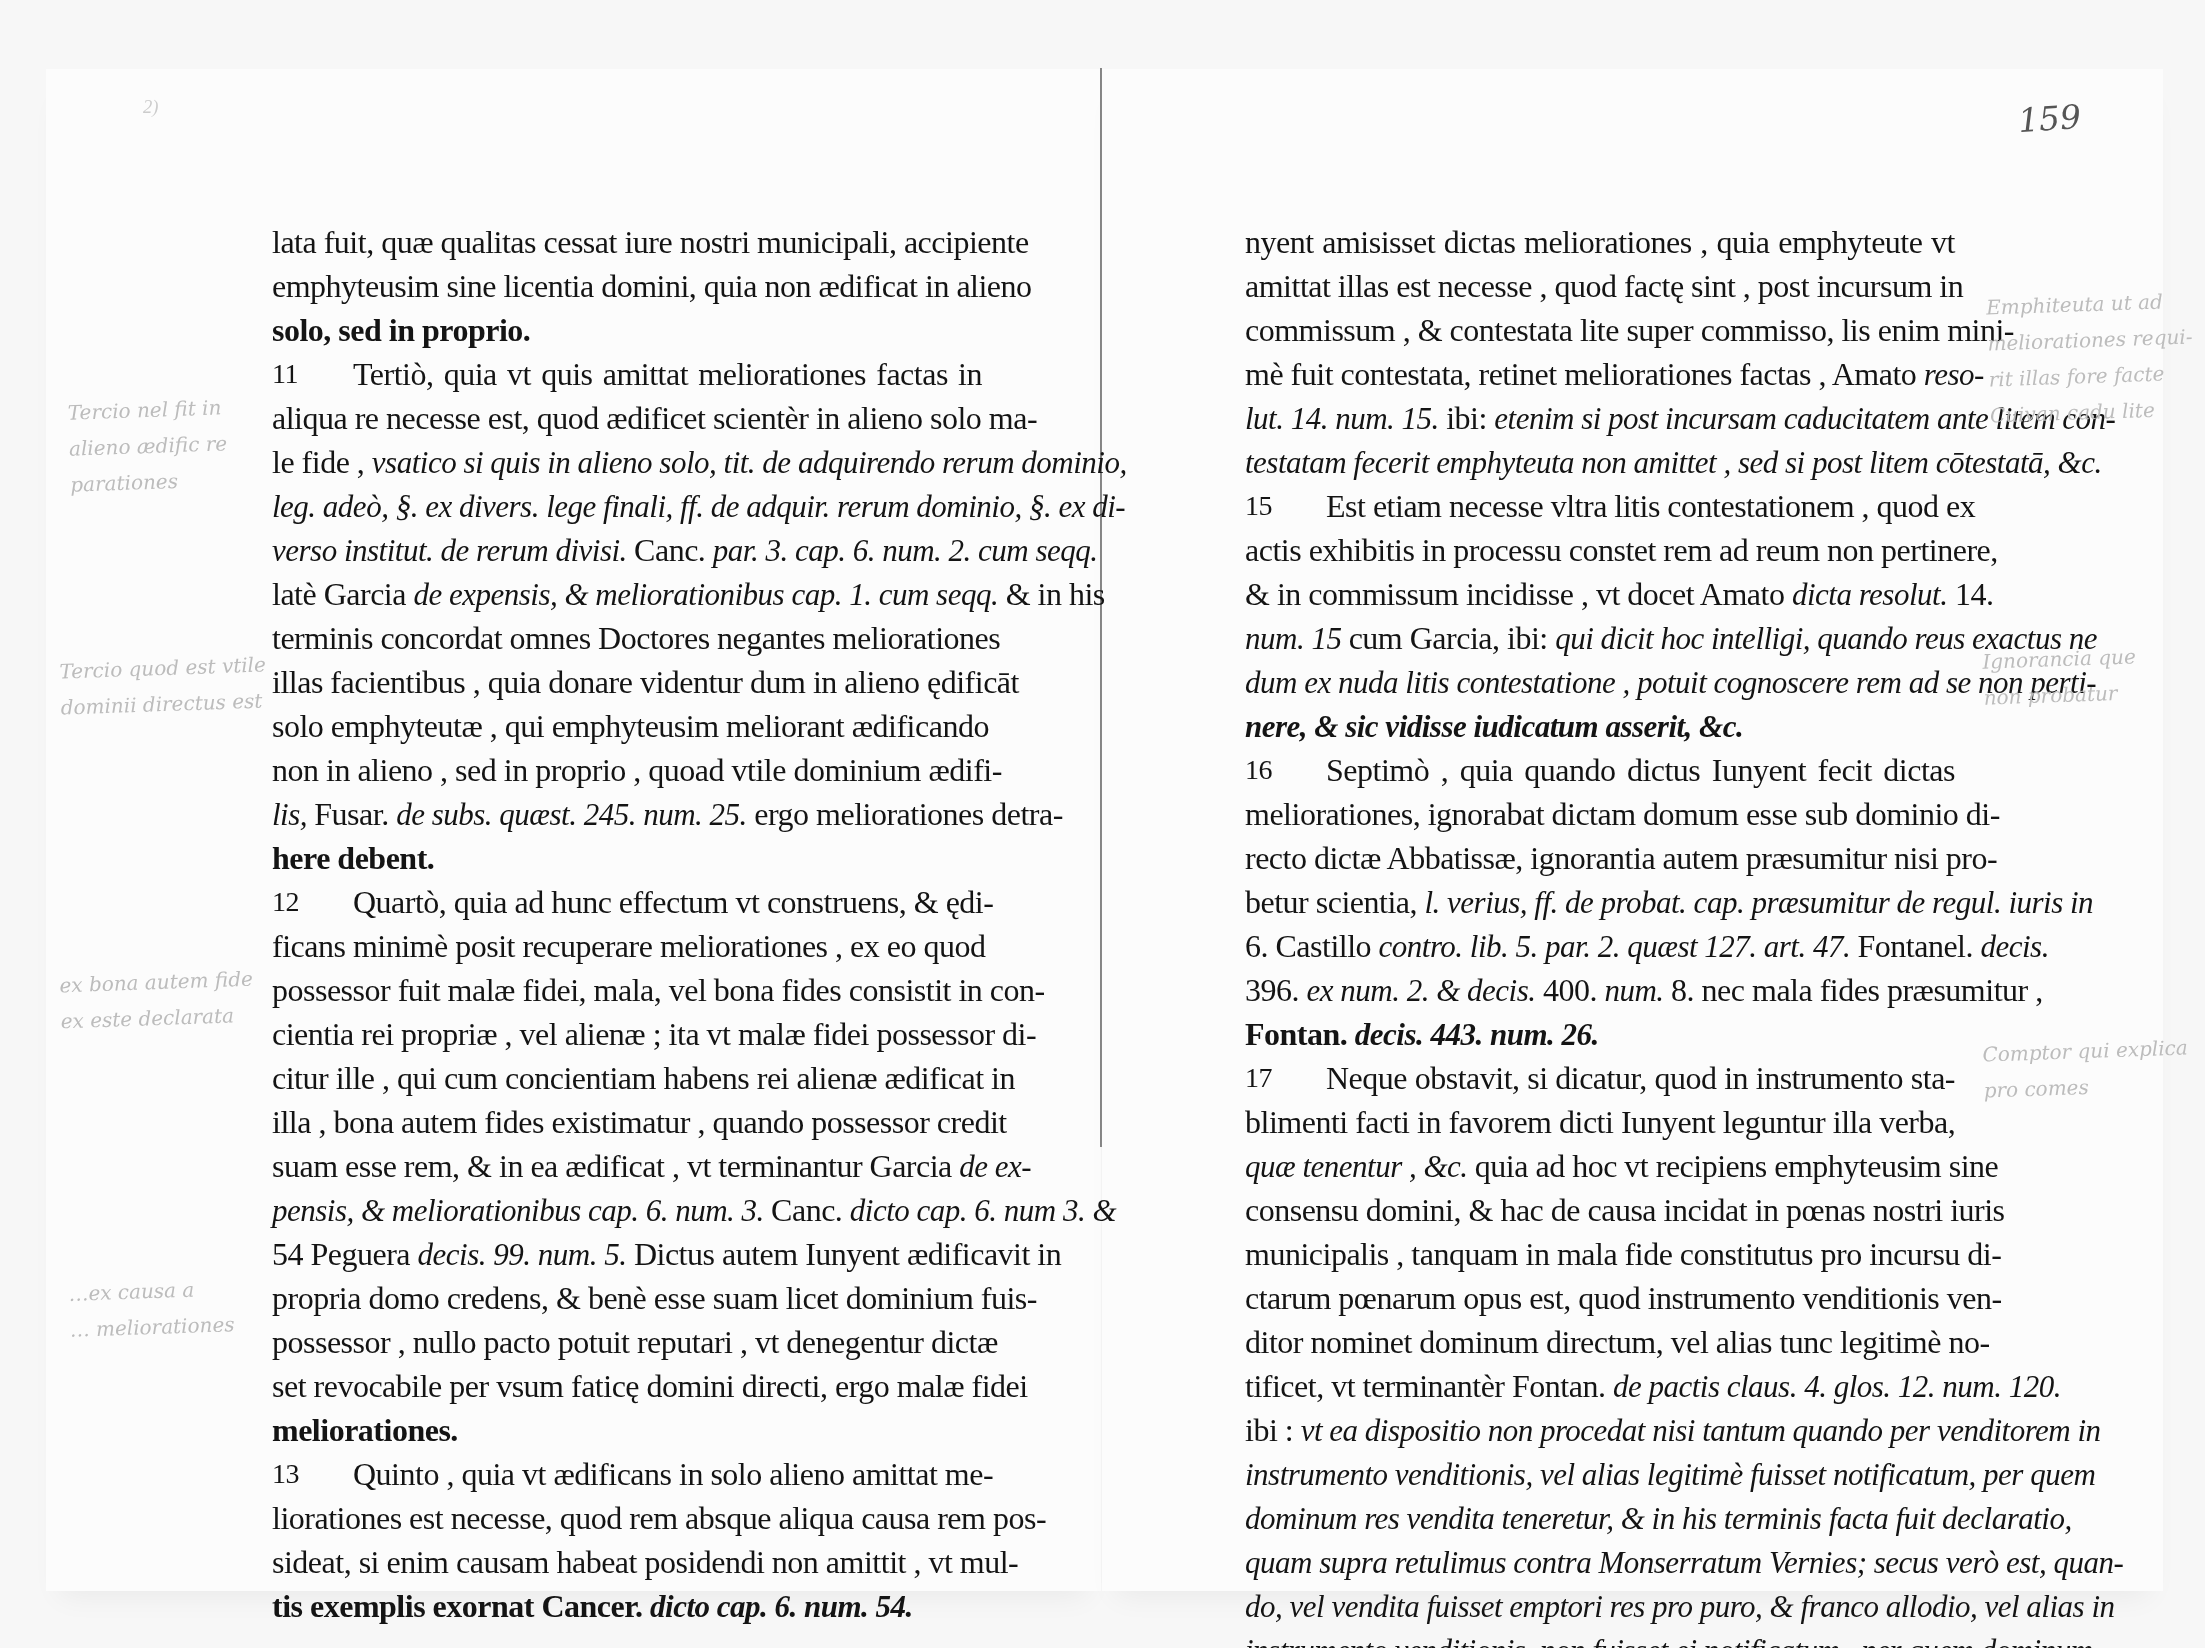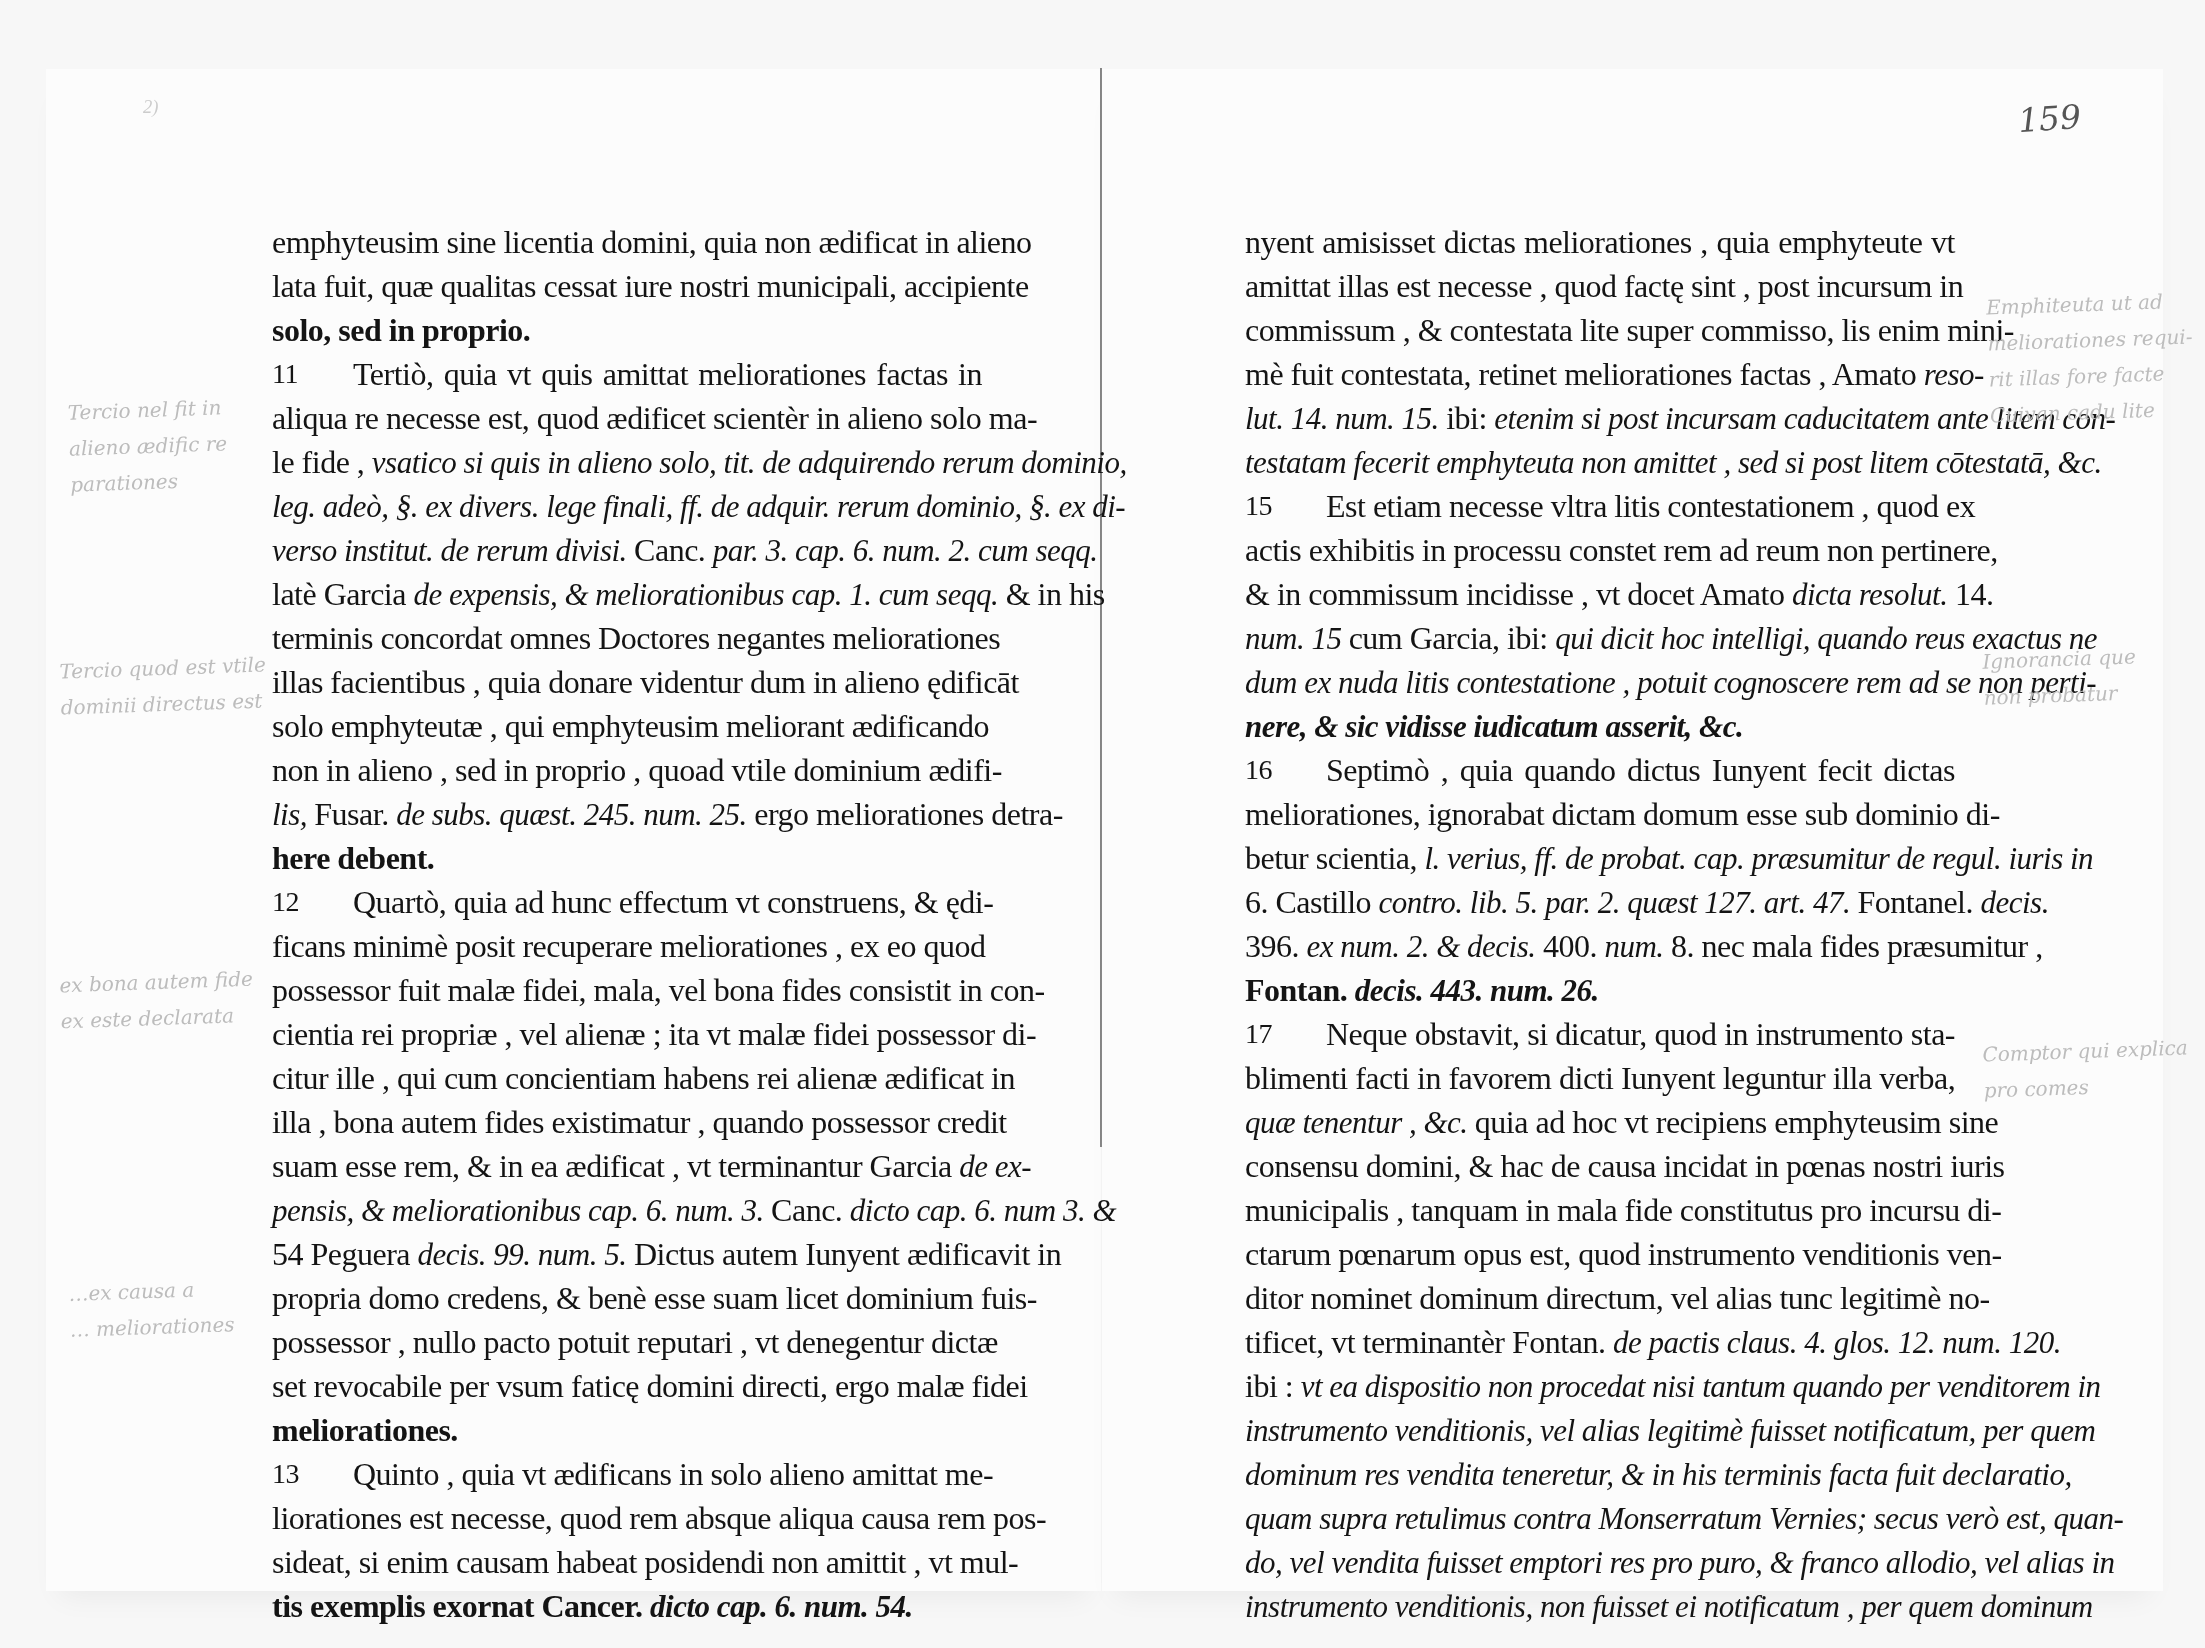--- a/index.html
+++ b/index.html
@@ -52,22 +52,22 @@
 <body>
 
 <div class="page" id="page-left"></div>
 <div class="page" id="page-right"></div>
 <div class="gutter"></div>
 
 <div class="left-corner-mark">2)</div>
 <div class="folio">159</div>
 
 <div class="text-block" id="left-text">
+    <div class="line "><span class="seg-r">lata fuit, quæ qualitas cessat iure nostri municipali, accipiente</span></div>
     <div class="line "><span class="seg-r">emphyteusim sine licentia domini, quia non ædificat in alieno</span></div>
-    <div class="line "><span class="seg-r">lata fuit, quæ qualitas cessat iure nostri municipali, accipiente</span></div>
     <div class="line short"><span class="seg-r">solo, sed in proprio.</span></div>
     <div class="line indent"><span class="num">11</span><span class="seg-r">Tertiò, quia vt quis amittat meliorationes factas in</span></div>
     <div class="line "><span class="seg-r">aliqua re necesse est, quod ædificet scientèr in alieno solo ma-</span></div>
     <div class="line "><span class="seg-r">le fide , </span><span class="seg-i">vsatico si quis in alieno solo, tit. de adquirendo rerum dominio,</span></div>
     <div class="line "><span class="seg-i">leg. adeò, §. ex divers. lege finali, ff. de adquir. rerum dominio, §. ex di-</span></div>
     <div class="line "><span class="seg-i">verso institut. de rerum divisi. </span><span class="seg-r">Canc. </span><span class="seg-i">par. 3. cap. 6. num. 2. cum seqq.</span></div>
     <div class="line "><span class="seg-r">latè Garcia </span><span class="seg-i">de expensis, &amp; meliorationibus cap. 1. cum seqq.</span><span class="seg-r"> &amp; in his</span></div>
     <div class="line "><span class="seg-r">terminis concordat omnes Doctores negantes meliorationes</span></div>
     <div class="line "><span class="seg-r">illas facientibus , quia donare videntur dum in alieno ędificāt</span></div>
     <div class="line "><span class="seg-r">solo emphyteutæ , qui emphyteusim meliorant ædificando</span></div>
@@ -100,20 +100,21 @@
     <div class="line "><span class="seg-i">lut. 14. num. 15. </span><span class="seg-r">ibi: </span><span class="seg-i">etenim si post incursam caducitatem ante litem con-</span></div>
     <div class="line "><span class="seg-i">testatam fecerit emphyteuta non amittet , sed si post litem cōtestatā, &amp;c.</span></div>
     <div class="line indent"><span class="num">15</span><span class="seg-r">Est etiam necesse vltra litis contestationem , quod ex</span></div>
     <div class="line "><span class="seg-r">actis exhibitis in processu constet rem ad reum non pertinere,</span></div>
     <div class="line "><span class="seg-r">&amp; in commissum incidisse , vt docet Amato </span><span class="seg-i">dicta resolut.</span><span class="seg-r"> 14.</span></div>
     <div class="line "><span class="seg-i">num. 15 </span><span class="seg-r">cum Garcia, ibi: </span><span class="seg-i">qui dicit hoc intelligi, quando reus exactus ne</span></div>
     <div class="line "><span class="seg-i">dum ex nuda litis contestatione , potuit cognoscere rem ad se non perti-</span></div>
     <div class="line short"><span class="seg-i">nere, &amp; sic vidisse iudicatum asserit, &amp;c.</span></div>
     <div class="line indent"><span class="num">16</span><span class="seg-r">Septimò , quia quando dictus Iunyent fecit dictas</span></div>
     <div class="line "><span class="seg-r">meliorationes, ignorabat dictam domum esse sub dominio di-</span></div>
+    <div class="line "><span class="seg-r">recto dictæ Abbatissæ, ignorantia autem præsumitur nisi pro-</span></div>
     <div class="line "><span class="seg-r">betur scientia, </span><span class="seg-i">l. verius, ff. de probat. cap. præsumitur de regul. iuris in</span></div>
     <div class="line "><span class="seg-r">6. Castillo </span><span class="seg-i">contro. lib. 5. par. 2. quæst 127. art. 47. </span><span class="seg-r">Fontanel. </span><span class="seg-i">decis.</span></div>
     <div class="line "><span class="seg-r">396. </span><span class="seg-i">ex num. 2. &amp; decis.</span><span class="seg-r"> 400. </span><span class="seg-i">num.</span><span class="seg-r"> 8. nec mala fides præsumitur ,</span></div>
     <div class="line short"><span class="seg-r">Fontan. </span><span class="seg-i">decis. 443. num. 26.</span></div>
     <div class="line indent"><span class="num">17</span><span class="seg-r">Neque obstavit, si dicatur, quod in instrumento sta-</span></div>
     <div class="line "><span class="seg-r">blimenti facti in favorem dicti Iunyent leguntur illa verba,</span></div>
     <div class="line "><span class="seg-i">quæ tenentur , &amp;c. </span><span class="seg-r">quia ad hoc vt recipiens emphyteusim sine</span></div>
     <div class="line "><span class="seg-r">consensu domini, &amp; hac de causa incidat in pœnas nostri iuris</span></div>
     <div class="line "><span class="seg-r">municipalis , tanquam in mala fide constitutus pro incursu di-</span></div>
     <div class="line "><span class="seg-r">ctarum pœnarum opus est, quod instrumento venditionis ven-</span></div>

